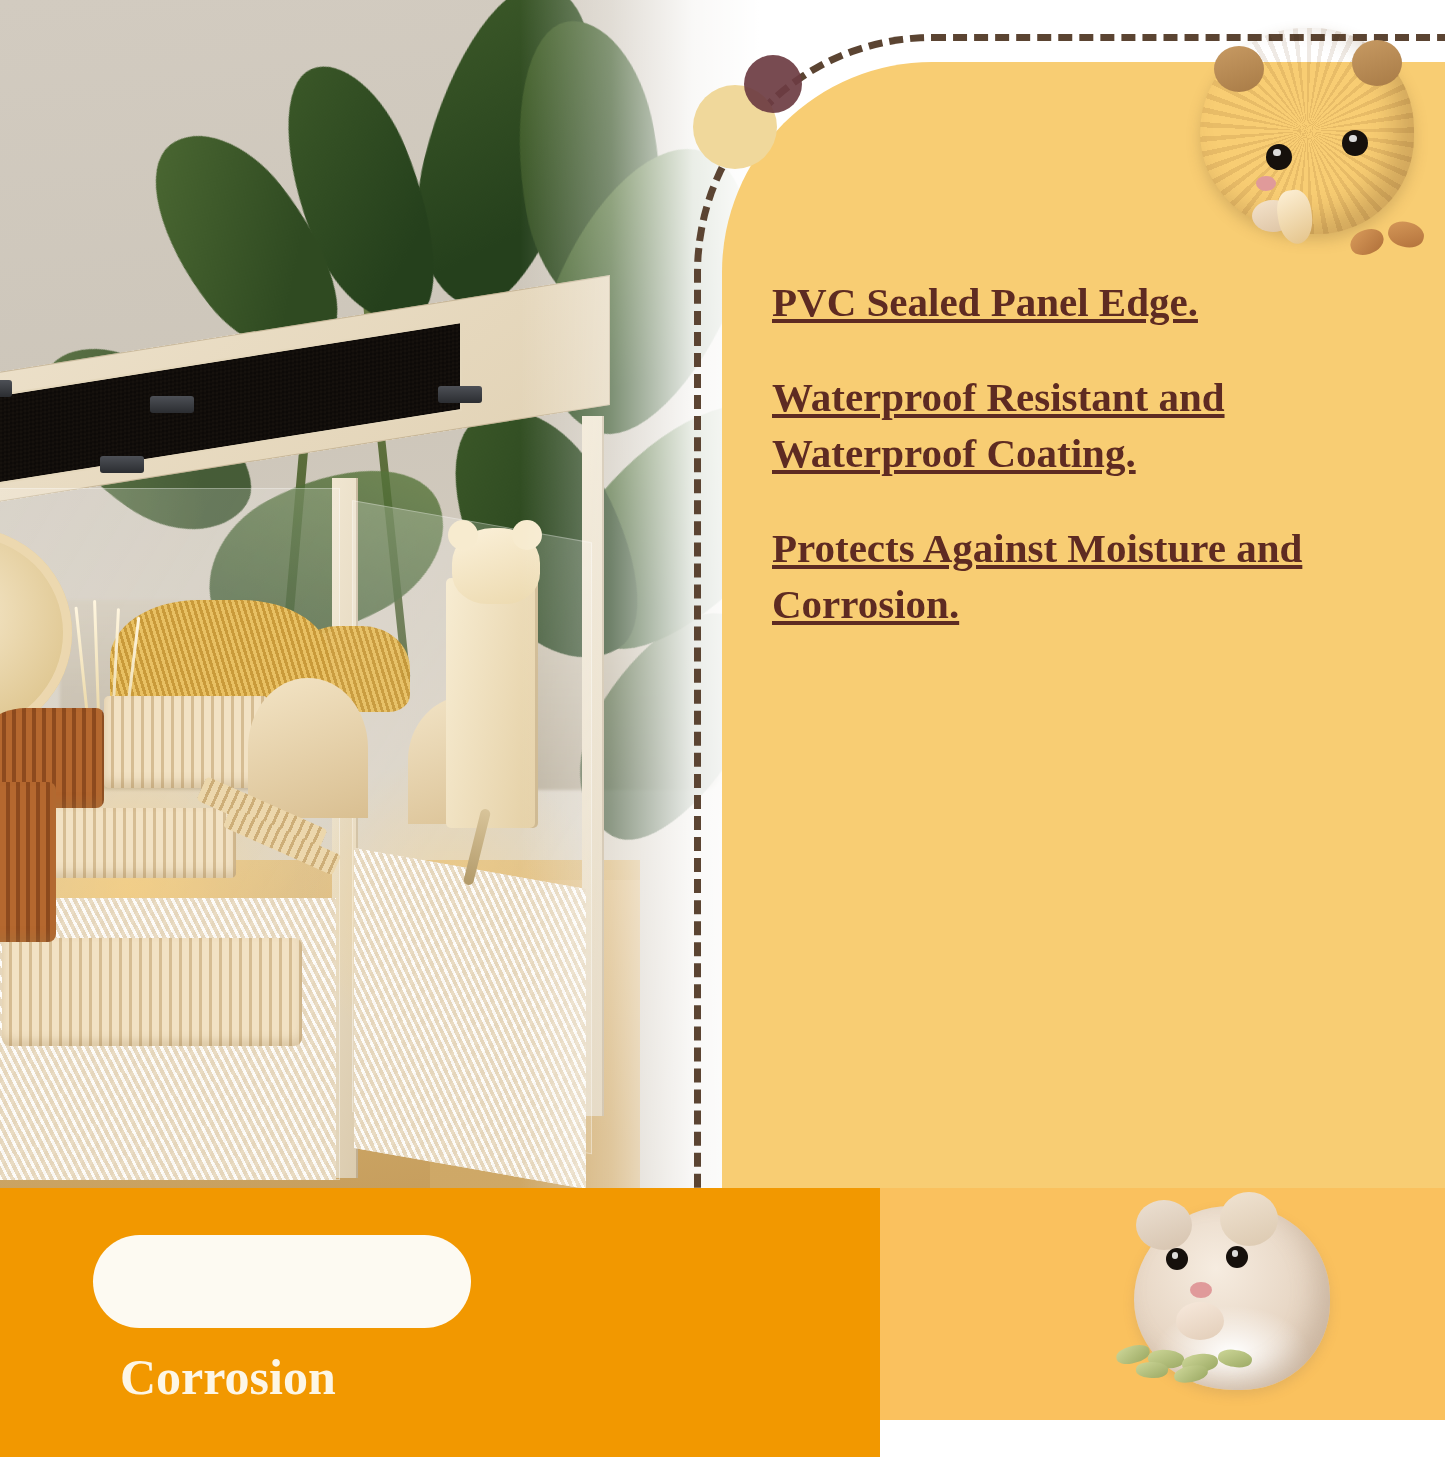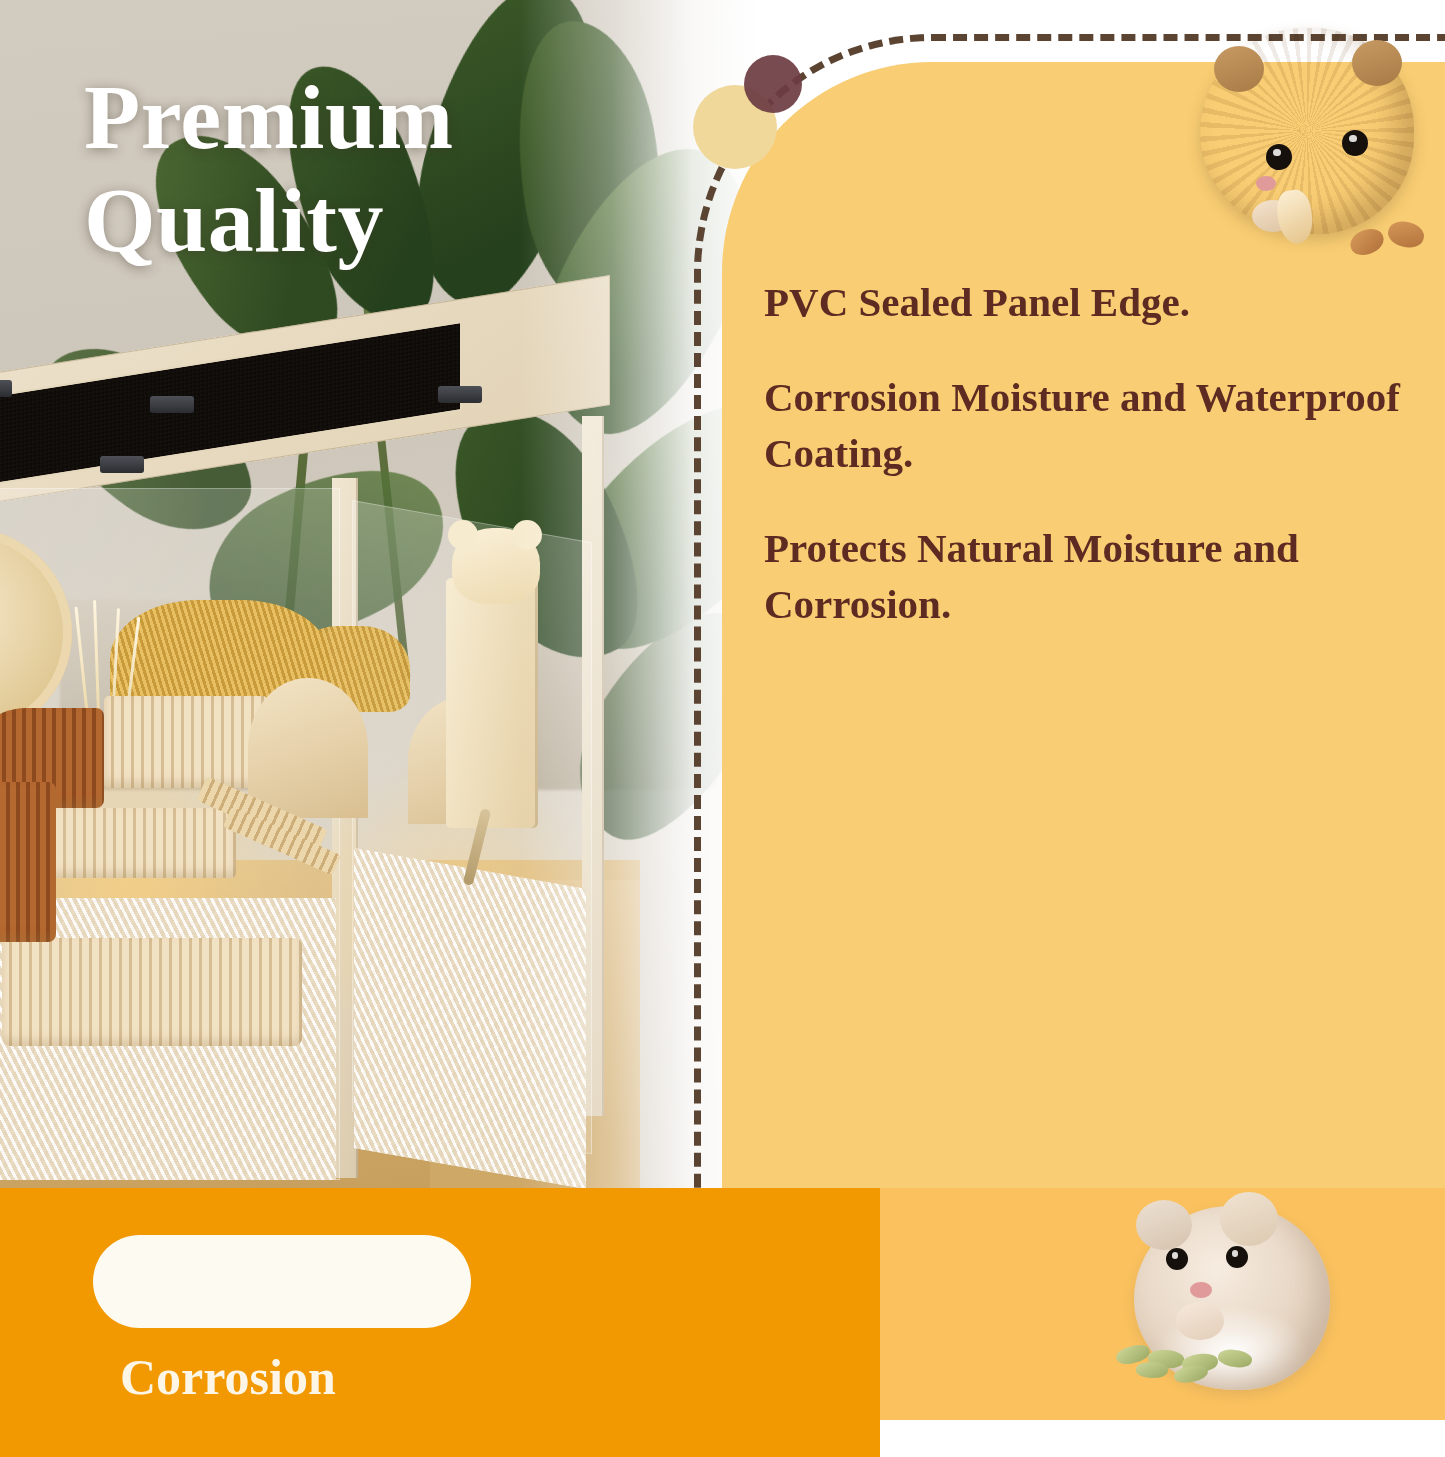--- a/index.html
+++ b/index.html
@@ -97,21 +97,21 @@
     border-radius:50%;background:#f0d89b;}
   .circ-maroon{position:absolute;left:744px;top:55px;width:58px;height:58px;
     border-radius:50%;background:#6d3c42;opacity:.92;}
 
   
   .title{position:absolute;left:84px;top:66px;width:600px;color:#ffffff;
     font-size:92px;line-height:1.12;font-weight:700;
     text-shadow:0 2px 12px rgba(60,50,35,.45);letter-spacing:.5px;}
   .bullets{position:absolute;left:764px;top:274px;width:660px;color:#5e2b22;
     font-size:41px;line-height:1.38;font-weight:700;}
-  .bullets p{margin:0 0 38px 0;}
+  .bullets p{margin:0 0 38px 8px;text-decoration:underline;}
   .bullets p:last-child{margin-bottom:0;}
 
   
   .orangeband{position:absolute;left:0;top:1188px;width:880px;height:269px;background:#f29800;}
   .amber-over{position:absolute;left:722px;top:1188px;width:723px;height:232px;background:#fac15e;}
   .white-br{position:absolute;left:880px;top:1420px;width:565px;height:37px;background:#fff;}
 
   .pill{position:absolute;left:93px;top:1235px;width:378px;height:93px;
     background:#fdfaf2;border-radius:47px;}
   .pill-label{position:absolute;left:120px;top:1248px;width:620px;
@@ -244,29 +244,25 @@
     <div class="photo-fade"></div>
   </div>
 
   <div class="amber"></div>
   <div class="dashed"></div>
   <div class="dashed-bottom"></div>
 
   <div class="circ-yellow"></div>
   <div class="circ-maroon"></div>
 
-  <div class="title">
-    <div>Premium</div>
-    <div>Quality</div>
-  </div>
 
   <div class="bullets">
     <p>PVC Sealed Panel Edge.</p>
-    <p>Corrosion Moisture and Waterproof Coating.</p>
-    <p>Protects Natural Moisture and Corrosion.</p>
+    <p>Waterproof Resistant and Waterproof Coating.</p>
+    <p>Protects Against Moisture and Corrosion.</p>
   </div>
 
   <div class="hamster" id="hamster-top">
     <div class="h-body"></div>
     <div class="fur"></div>
     <div class="h-eye" style="left:74px;top:126px;"></div>
     <div class="h-eye" style="left:150px;top:112px;"></div>
     <div class="h-ear" style="left:22px;top:28px;width:50px;height:46px;
          background:linear-gradient(160deg,#c79a63,#a87b46);"></div>
     <div class="h-ear" style="left:160px;top:22px;width:50px;height:46px;

